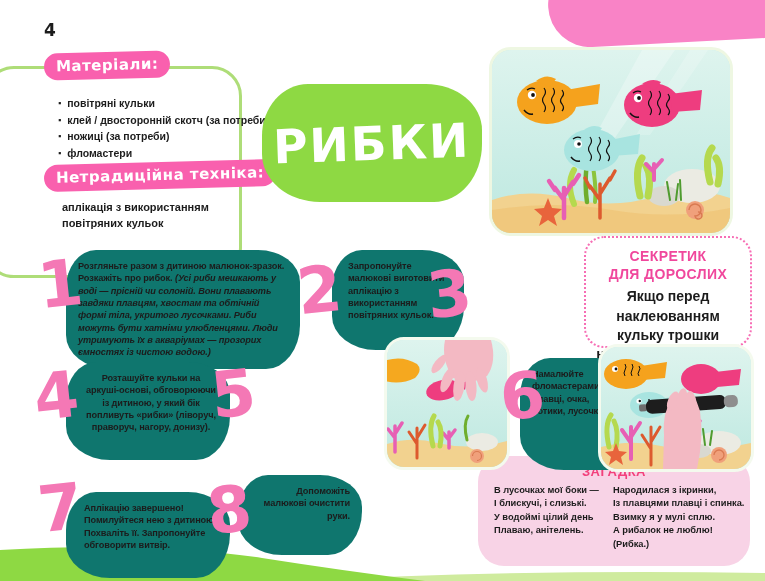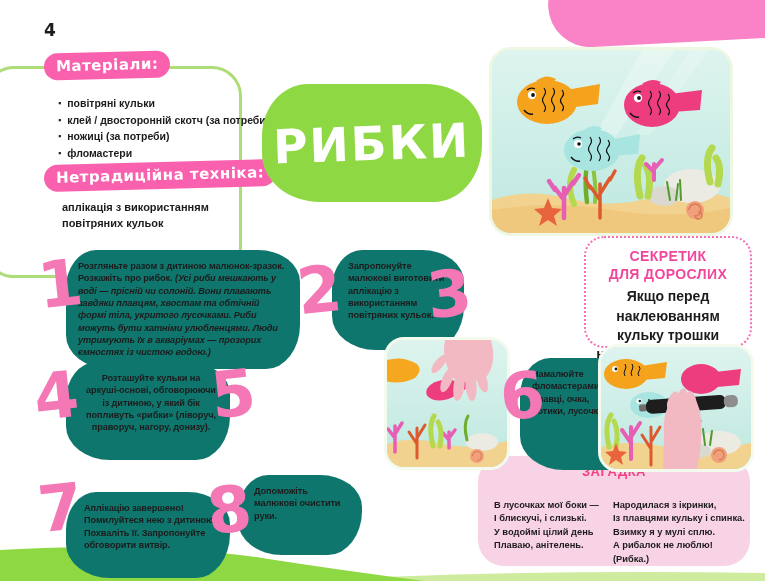--- a/index.html
+++ b/index.html
@@ -51,30 +51,30 @@
   .blob p{margin:0;font-size:9.2px;font-weight:700;line-height:1.34;letter-spacing:-0.1px;}
   .blob p .it{font-style:italic;}
   .blob-1{left:66px;top:250px;width:234px;min-height:96px;}
   .blob-2{left:332px;top:250px;width:132px;min-height:100px;padding-left:16px;}
   .blob-3{left:455px;top:253px;width:124px;min-height:94px;}
   .blob-4{left:66px;top:362px;width:164px;min-height:98px;padding-left:18px;text-align:center;}
   .blob-5{left:241px;top:355px;width:142px;min-height:114px;padding-left:16px;}
   .blob-6{left:520px;top:358px;width:234px;min-height:112px;}
   .blob-6 p{width:80px;}
   .blob-7{left:66px;top:492px;width:164px;min-height:86px;padding-left:18px;}
-  .blob-8{left:238px;top:475px;width:124px;min-height:80px;padding-left:16px;}
+  .blob-8{left:238px;top:475px;width:124px;min-height:80px;padding-left:16px;text-align:right;}
   .num-1{left:38px;top:252px;} .num-2{left:297px;top:258px;} .num-3{left:427px;top:262px;}
   .num-4{left:34px;top:364px;} .num-5{left:211px;top:362px;} .num-6{left:500px;top:364px;}
   .num-7{left:38px;top:476px;} .num-8{left:207px;top:478px;}
   .illo-a,.illo-b{z-index:2;}
   
   .riddle{position:absolute;left:478px;top:456px;width:272px;height:110px;background:#f8d3e6;
     border-radius:26px;box-sizing:border-box;padding:8px 16px 0;}
   .riddle-head{text-align:center;color:#f2417c;font-weight:800;font-size:13px;letter-spacing:.5px;}
-  .riddle-cols{display:flex;gap:14px;margin-top:20px;}
+  .riddle-cols{display:flex;gap:14px;margin-top:5px;}
   .riddle-col{flex:1;}
   .riddle-col div{font-size:9.3px;font-weight:700;line-height:1.45;white-space:nowrap;}
   .riddle-answer{font-size:9.3px;font-weight:700;text-align:left;padding-right:4px;}
 </style>
 </head>
 <body>
 
 <div id="page">
 
   <div class="corner-pink"></div>
@@ -316,21 +316,21 @@
     <div class="riddle-head">ЗАГАДКА</div>
     <div class="riddle-cols">
       <div class="riddle-col">
         <div>В лусочках мої боки —</div>
         <div>І блискучі, і слизькі.</div>
         <div>У водоймі цілий день</div>
         <div>Плаваю, анітелень.</div>
       </div>
       <div class="riddle-col">
         <div>Народилася з ікринки,</div>
-        <div>Із плавцями кульку і спинка.</div>
+        <div>Із плавцями плавці і спинка.</div>
         <div>Взимку я у мулі сплю.</div>
         <div>А рибалок не люблю!</div>
         <div class="riddle-answer">(Рибка.)</div>
       </div>
     </div>
   </div>
 
   <svg class="bottom-wave" viewBox="0 0 765 40" preserveAspectRatio="none">
     <path d="M300,40 Q520,28 765,32 L765,40 Z" fill="#cfeb9e"></path>
     <path d="M0,40 L0,9 Q150,0 262,17 Q345,30 425,40 Z" fill="#8ed943"></path>

